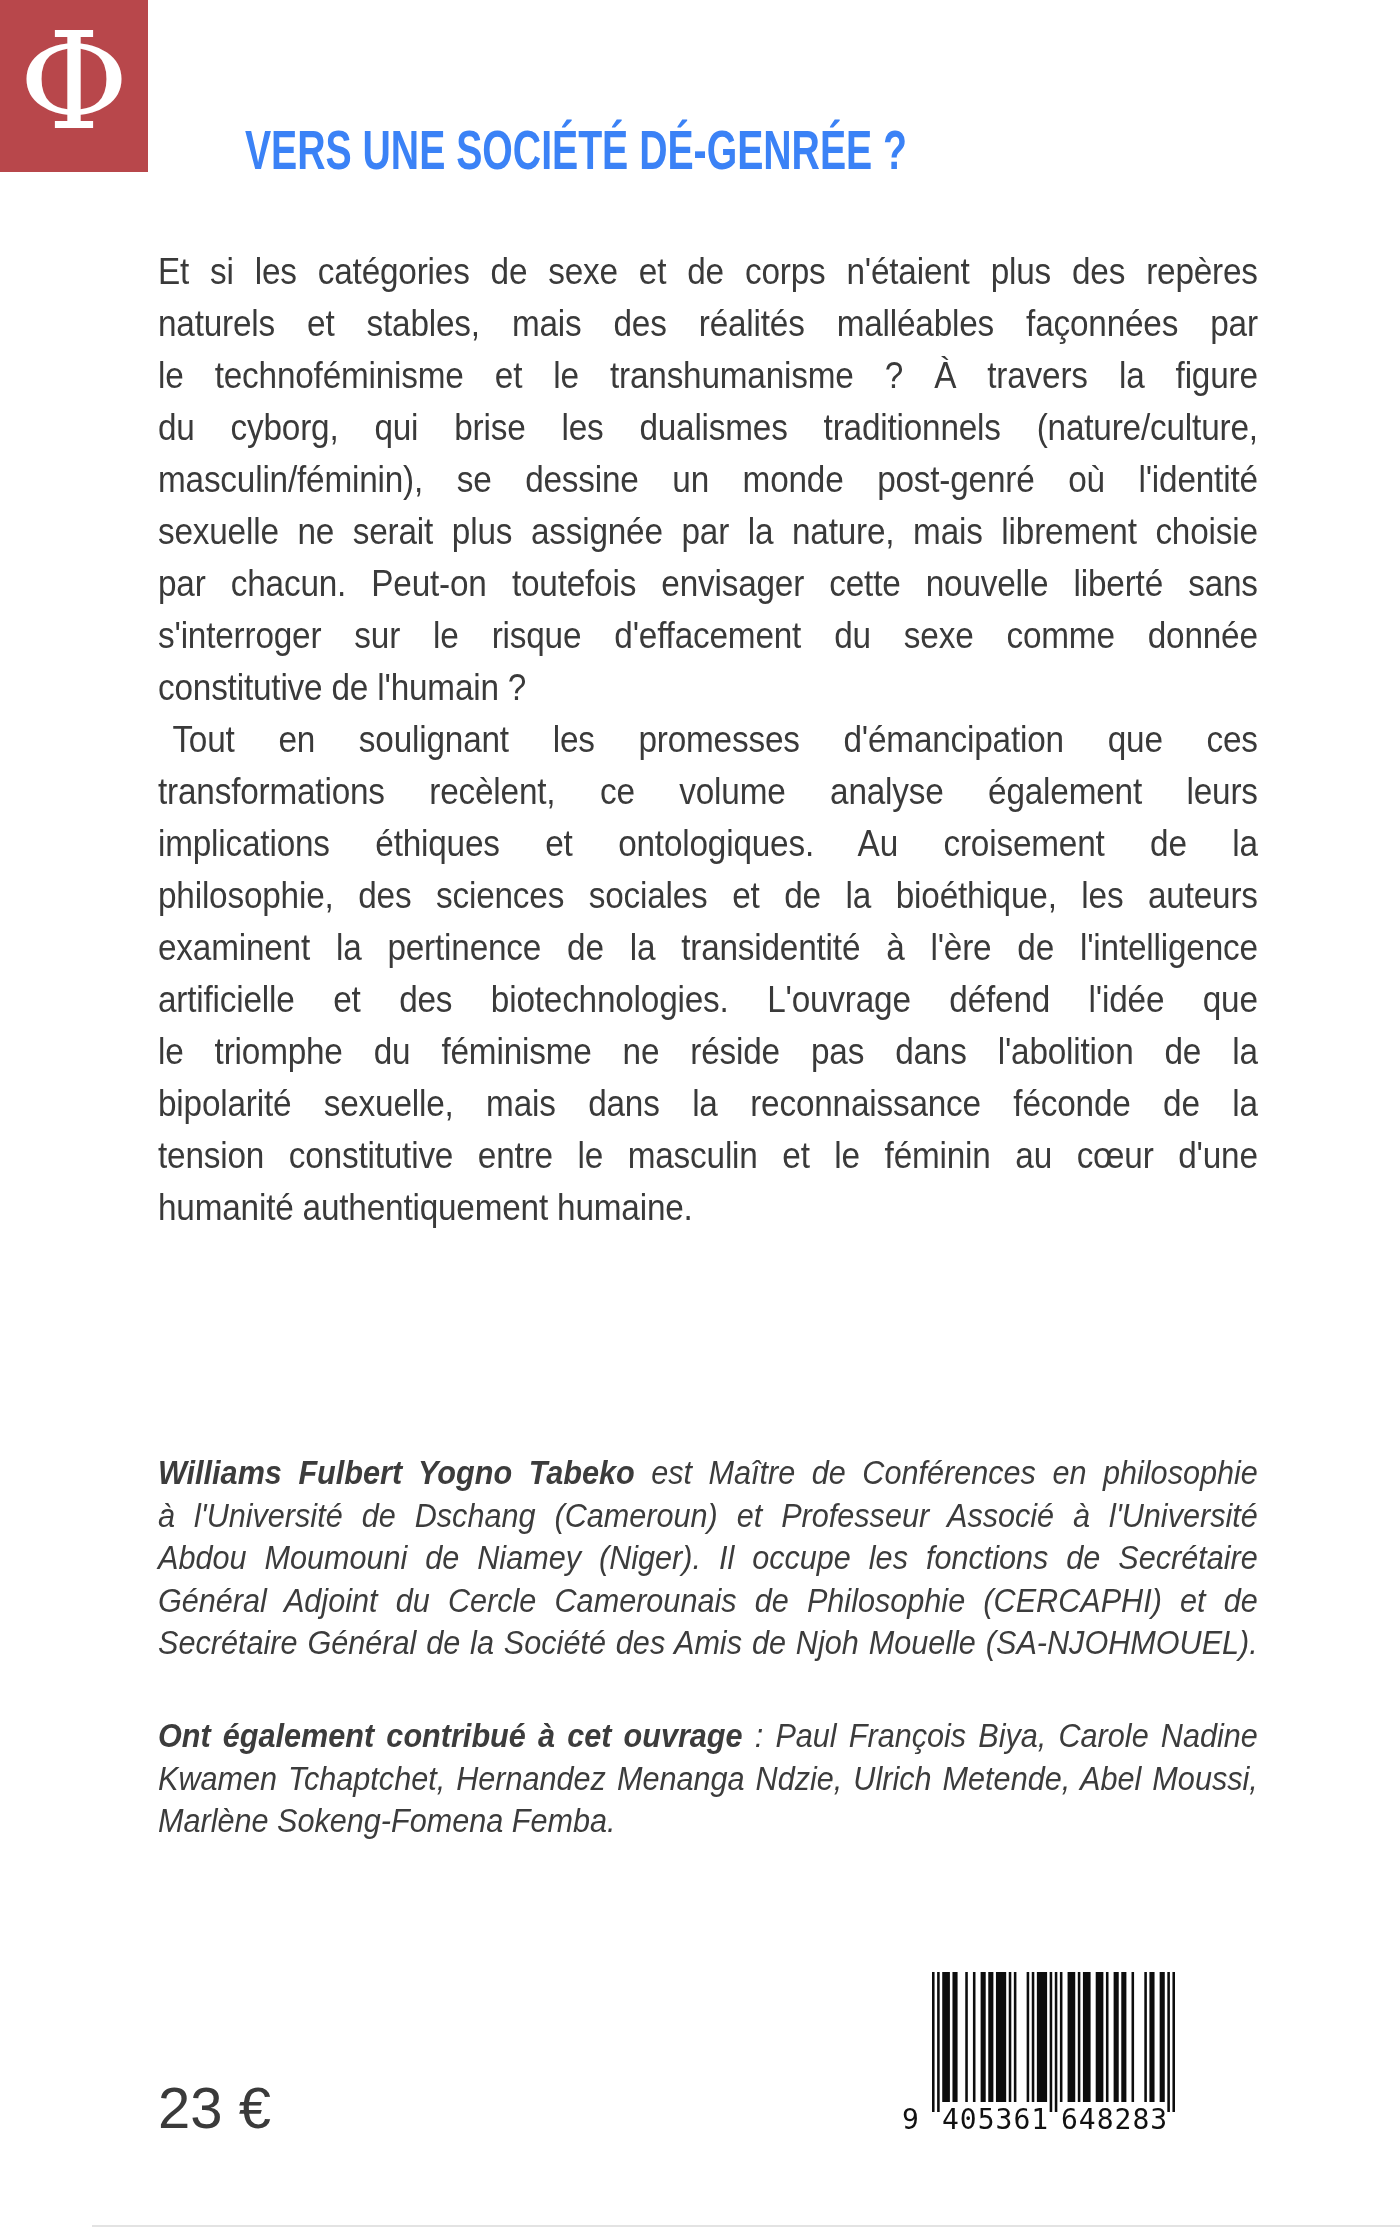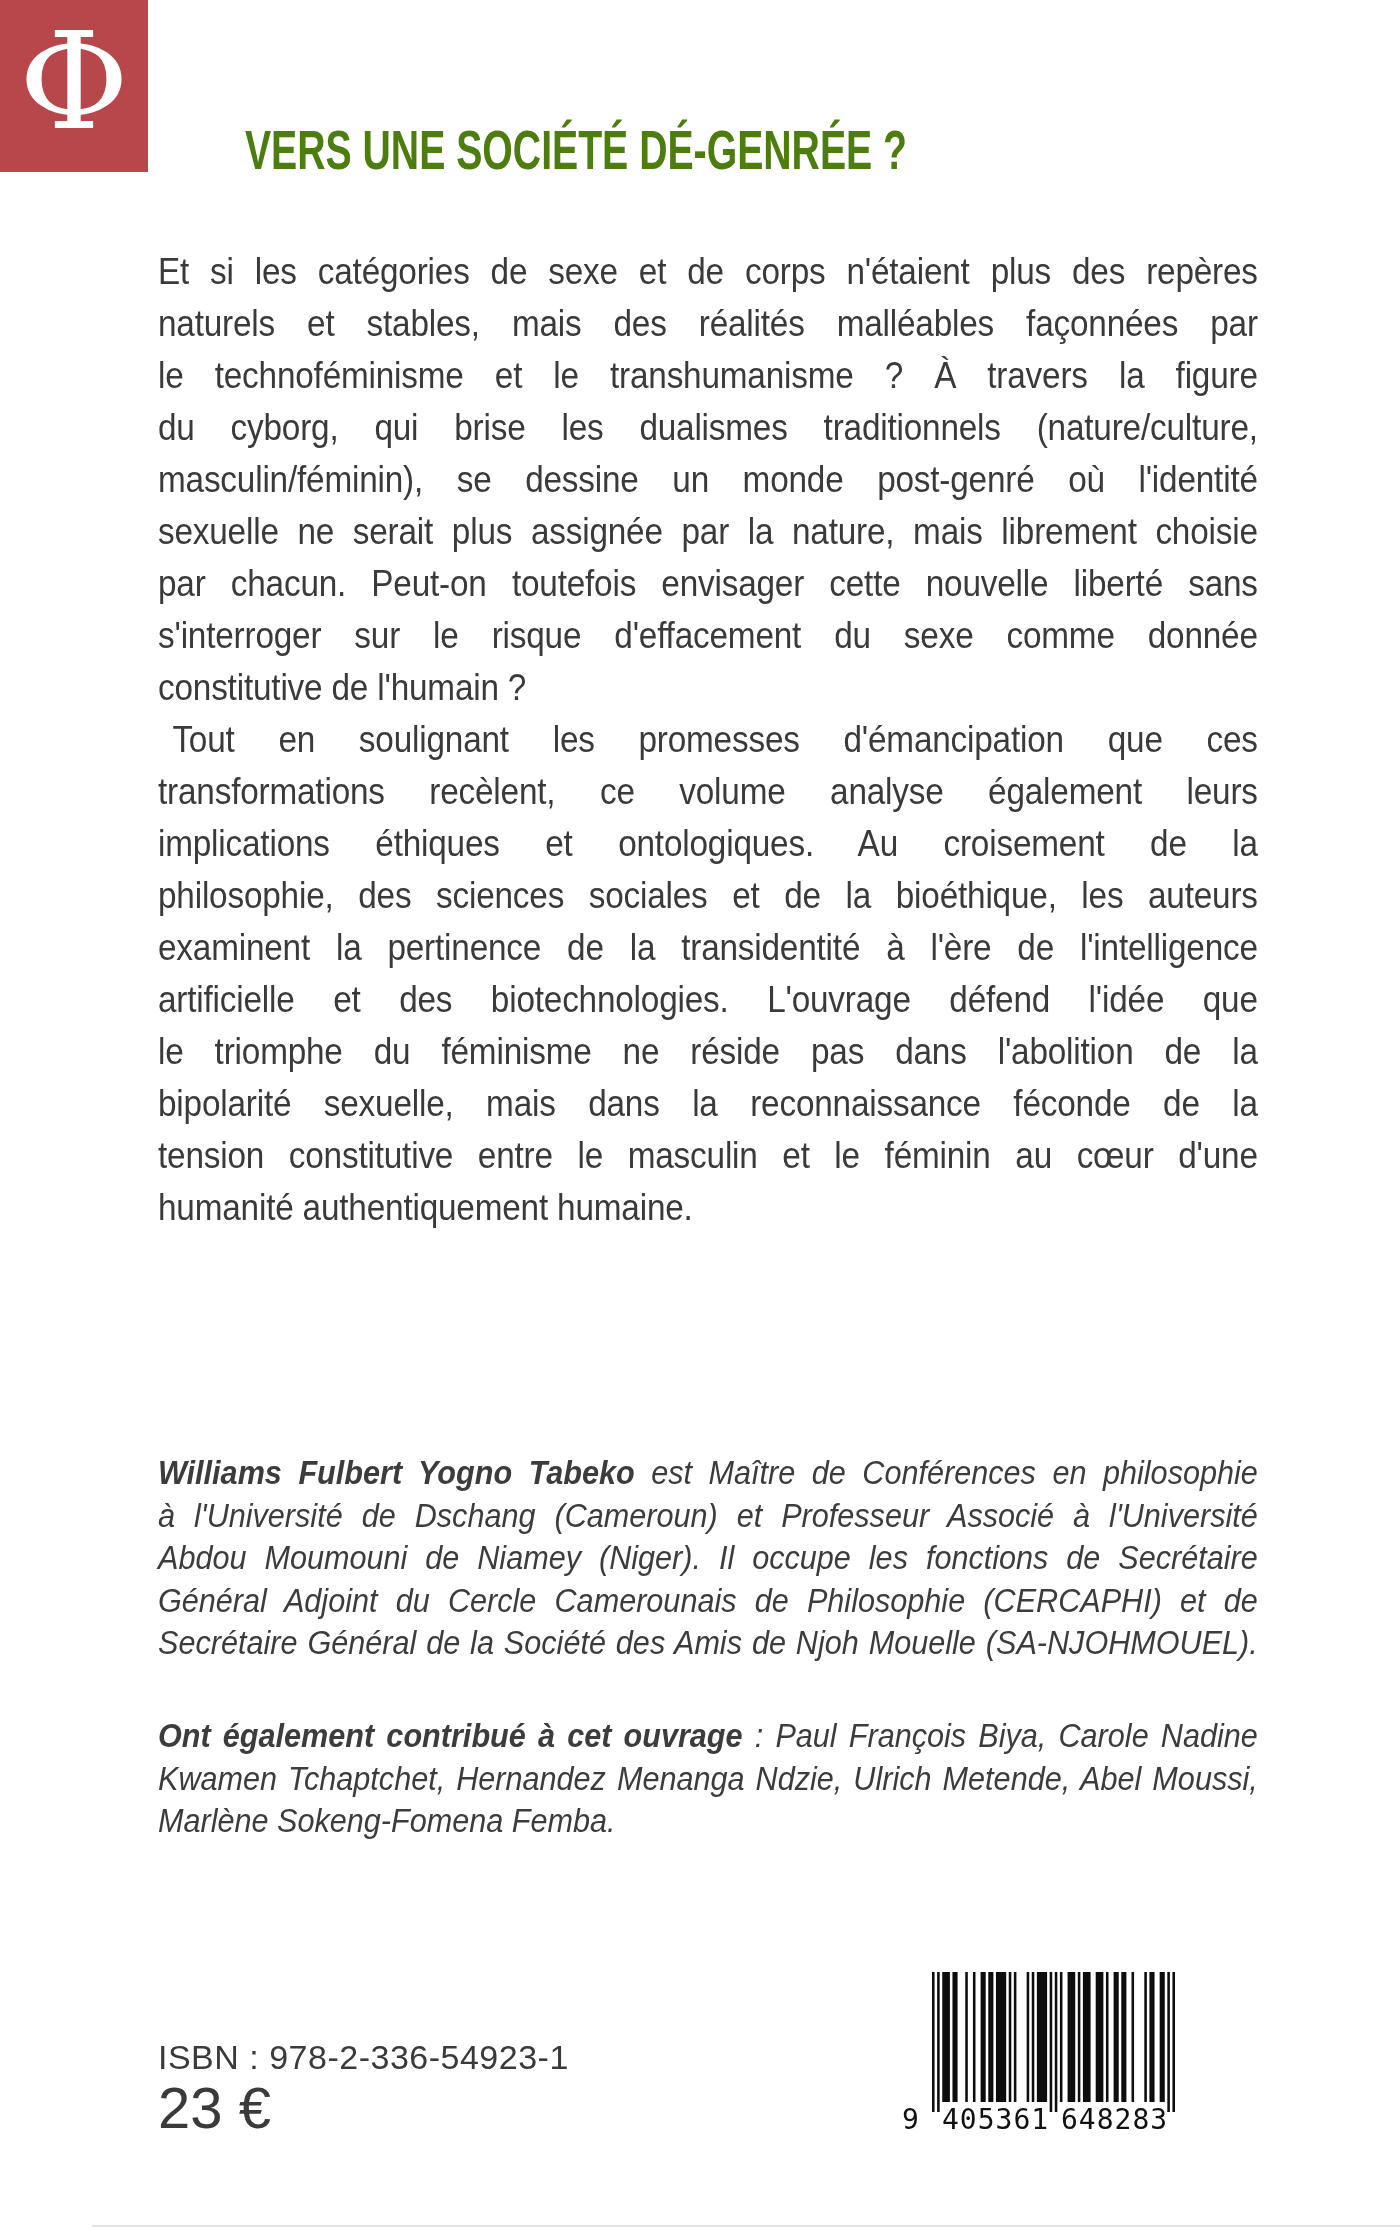--- a/index.html
+++ b/index.html
@@ -7,21 +7,21 @@
         font-family:"Liberation Sans",sans-serif;color:#3a3a3a;}
 
   
   .logo{position:absolute;left:0;top:0;width:148px;height:172px;
         display:flex;align-items:center;justify-content:center;}
   .phi{font-family:"DejaVu Serif",serif;font-size:134px;line-height:1;
        color:#ffffff;margin-top:-8px;}
 
   
   .title{position:absolute;left:0;top:120px;width:1152px;margin:0;text-align:center;
-         font-size:56px;line-height:60px;font-weight:700;color:#4d7c0f;white-space:nowrap;}
+         font-size:56px;line-height:60px;font-weight:700;color:#3b82f6;white-space:nowrap;}
   .title-inner{display:inline-block;transform:scaleX(0.70);transform-origin:50% 50%;}
 
   
   .colblock{position:absolute;left:158px;width:1222px;
             transform:scaleX(0.9);transform-origin:0 0;}
   .synopsis{top:246px;font-size:37px;line-height:52px;color:#3a3a3a;letter-spacing:-0.2px;}
   .tline{text-align:left;}
   .tline.just{text-align:justify;text-align-last:justify;}
   .bio{top:1451px;font-style:italic;font-size:34px;line-height:42.5px;color:#3c3c3c;}
   .contributors{top:1714px;font-style:italic;font-size:34px;line-height:42.5px;color:#3c3c3c;}
@@ -88,21 +88,20 @@
       <div class="tline just">Secrétaire Général de la Société des Amis de Njoh Mouelle (SA-NJOHMOUEL).</div>
     </div>
 
   <div class="colblock contributors">
       <div class="tline just"><span class="seg-bold">Ont également contribué à cet ouvrage</span> : Paul François Biya, Carole Nadine</div>
       <div class="tline just">Kwamen Tchaptchet, Hernandez Menanga Ndzie, Ulrich Metende, Abel Moussi,</div>
       <div class="tline">Marlène Sokeng-Fomena Femba.</div>
     </div>
 
 
-  <div class="isbn">ISBN : 978-2-336-54923-1</div>
 
   <div class="price">23 €</div>
 
   <div class="barcode">
     <svg id="bc-svg" width="243" height="142">
         <rect x="0.00" y="0" width="2.56" height="140" fill="#0d0d0d"></rect>
         <rect x="5.12" y="0" width="2.56" height="140" fill="#0d0d0d"></rect>
         <rect x="10.23" y="0" width="7.67" height="130" fill="#0d0d0d"></rect>
         <rect x="20.46" y="0" width="5.12" height="130" fill="#0d0d0d"></rect>
         <rect x="33.25" y="0" width="2.56" height="130" fill="#0d0d0d"></rect>

